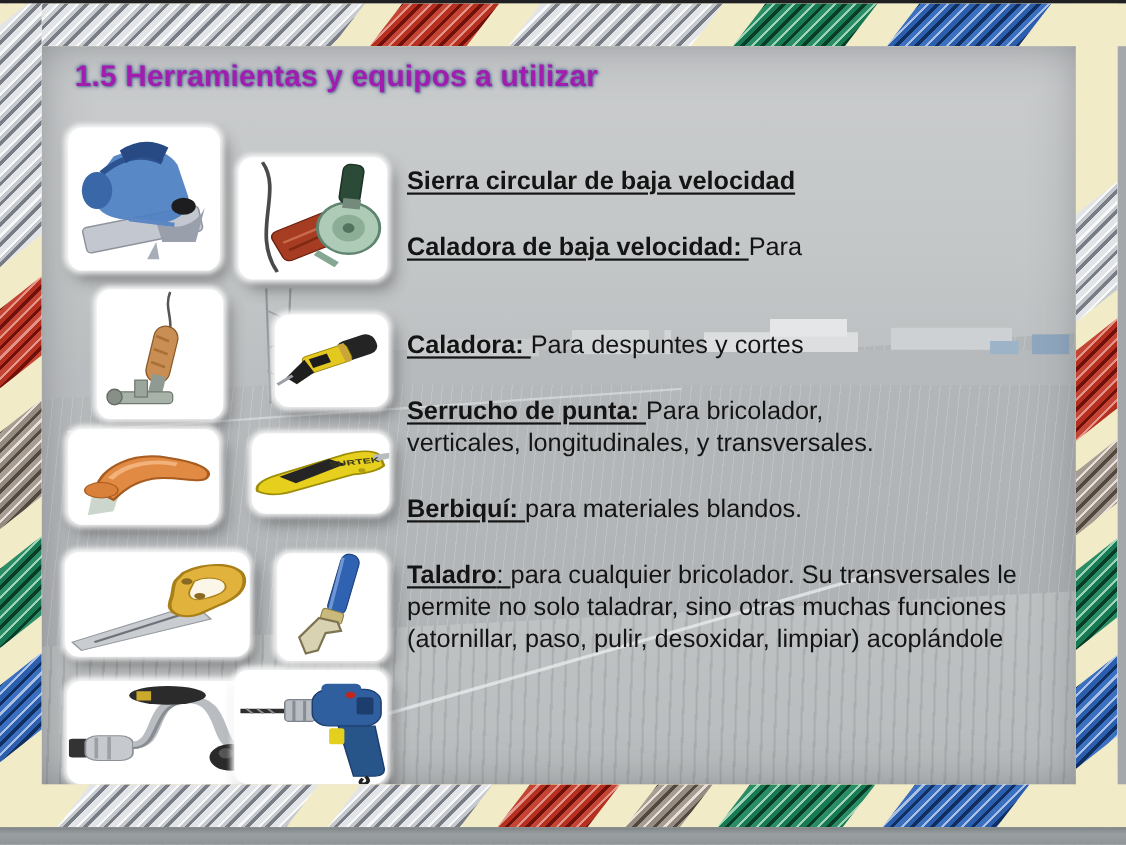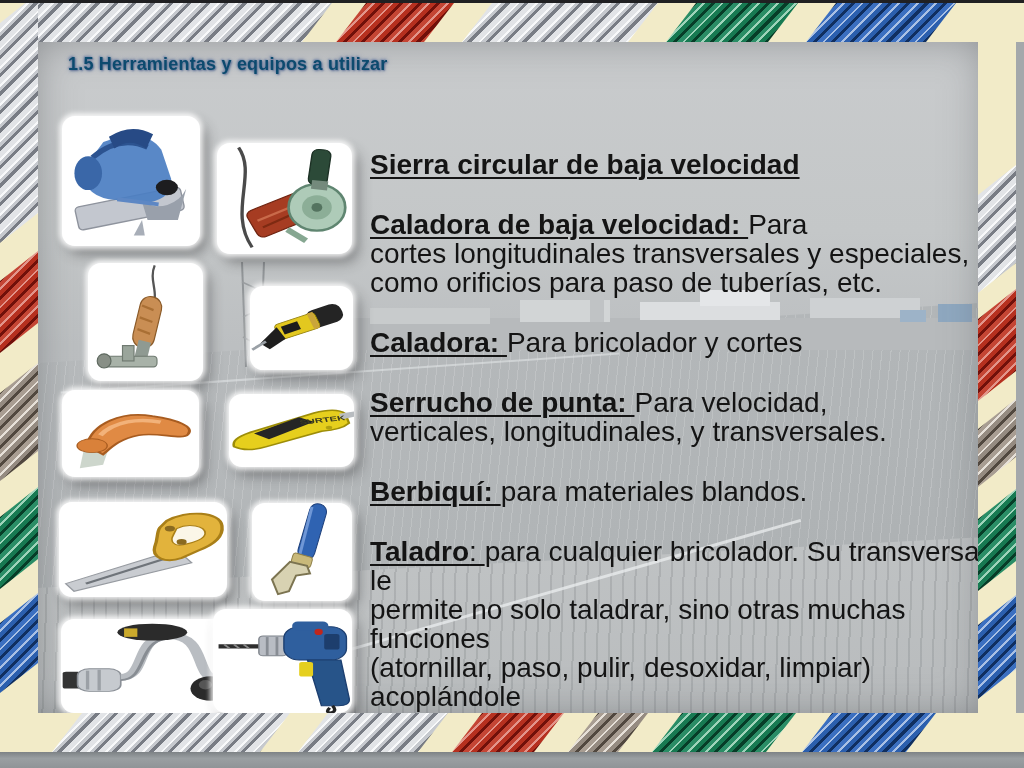--- a/index.html
+++ b/index.html
@@ -44,31 +44,31 @@
   .rib-green {background:repeating-linear-gradient(135deg,#9ed3ba 0 2px,#177a52 2px 6px,#073d28 6px 9px,#2a8d66 9px 13px);}
   .rib-blue  {background:repeating-linear-gradient(135deg,#a9c0e4 0 2px,#2b5fae 2px 6px,#102f60 6px 9px,#3b6fc0 9px 13px);}
   .rib-gray  {background:repeating-linear-gradient(135deg,#e6e0d8 0 2px,#958b81 2px 6px,#51483f 6px 9px,#a89d92 9px 13px);}
   .edge-top{position:absolute;left:0;top:0;width:1024px;height:3px;background:#202022;z-index:41;}
   .edge-bottom{position:absolute;left:0;top:752px;width:1024px;height:16px;z-index:41;
       background:linear-gradient(180deg,#7d8285,#9a9fa2 40%,#8f9497);}
   .edge-right{position:absolute;left:1016px;top:0;width:8px;height:768px;background:#a4a8ab;z-index:39;}
 
   
   .title{position:absolute;left:68px;top:54px;z-index:20;
-      font-size:18px;font-weight:bold;color:#0c4a6e;letter-spacing:.2px;
+      font-size:27px;font-weight:bold;color:#a21caf;letter-spacing:.2px;
       text-shadow:1px 1px 2px #66779a,-1px -1px 2px #7d8dac,0 0 5px #6f7f9c;}
 
   
   .toolbox{position:absolute;background:#fff;border-radius:13px;z-index:10;
       box-shadow:0 0 5px 3px rgba(255,255,255,.85), 6px 8px 14px rgba(35,35,38,.45);}
   .toolbox svg{position:absolute;left:0;top:0;width:100%;height:100%;}
 
   
   .textcol{position:absolute;left:370px;top:150px;width:648px;z-index:20;
-      font-size:28px;line-height:29px;color:#141414;}
+      font-size:23px;line-height:29px;color:#141414;}
   .para{margin:0 0 31px 0;}
   .term{font-weight:bold;text-decoration:underline;text-decoration-thickness:2px;text-underline-offset:3px;}
   .term.block{display:block;}
   .colon{text-decoration:underline;text-decoration-thickness:2px;text-underline-offset:3px;}
 </style>
 </head>
 <body>
 
 <div id="page">
 
@@ -223,28 +223,27 @@
       <path d="M86 93 C 92 101 78 102 84 95" stroke="#222" stroke-width="2.5" fill="none"></path>
     </svg>
   </div>
 
   <div class="textcol">
     <p class="para">
       <span class="term block">Sierra circular de baja velocidad</span>
     </p>
     <p class="para">
       <span class="term">Caladora de baja velocidad: </span><span>Para</span><br>
-      <span>cortes longitudinales transversales y especiales,</span><br>
-      <span>como orificios para paso de tuberías, etc.</span>
-    </p>
-    <p class="para">
-      <span class="term">Caladora: </span><span>Para bricolador y cortes</span><br>
-    </p>
-    <p class="para">
-      <span class="term">Serrucho de punta: </span><span>Para velocidad,</span><br>
+      <br>
+    </p>
+    <p class="para">
+      <span class="term">Caladora: </span><span>Para despuntes y cortes</span><br>
+    </p>
+    <p class="para">
+      <span class="term">Serrucho de punta: </span><span>Para bricolador,</span><br>
       <span>verticales, longitudinales, y transversales.</span>
     </p>
     <p class="para">
       <span class="term">Berbiquí: </span><span>para materiales blandos.</span>
     </p>
     <p class="para">
       <span class="term">Taladro</span><span class="colon">: </span><span>para cualquier bricolador. Su transversales le</span><br>
       <span>permite no solo taladrar, sino otras muchas funciones</span><br>
       <span>(atornillar, paso, pulir, desoxidar, limpiar) acoplándole</span><br>
     </p>

